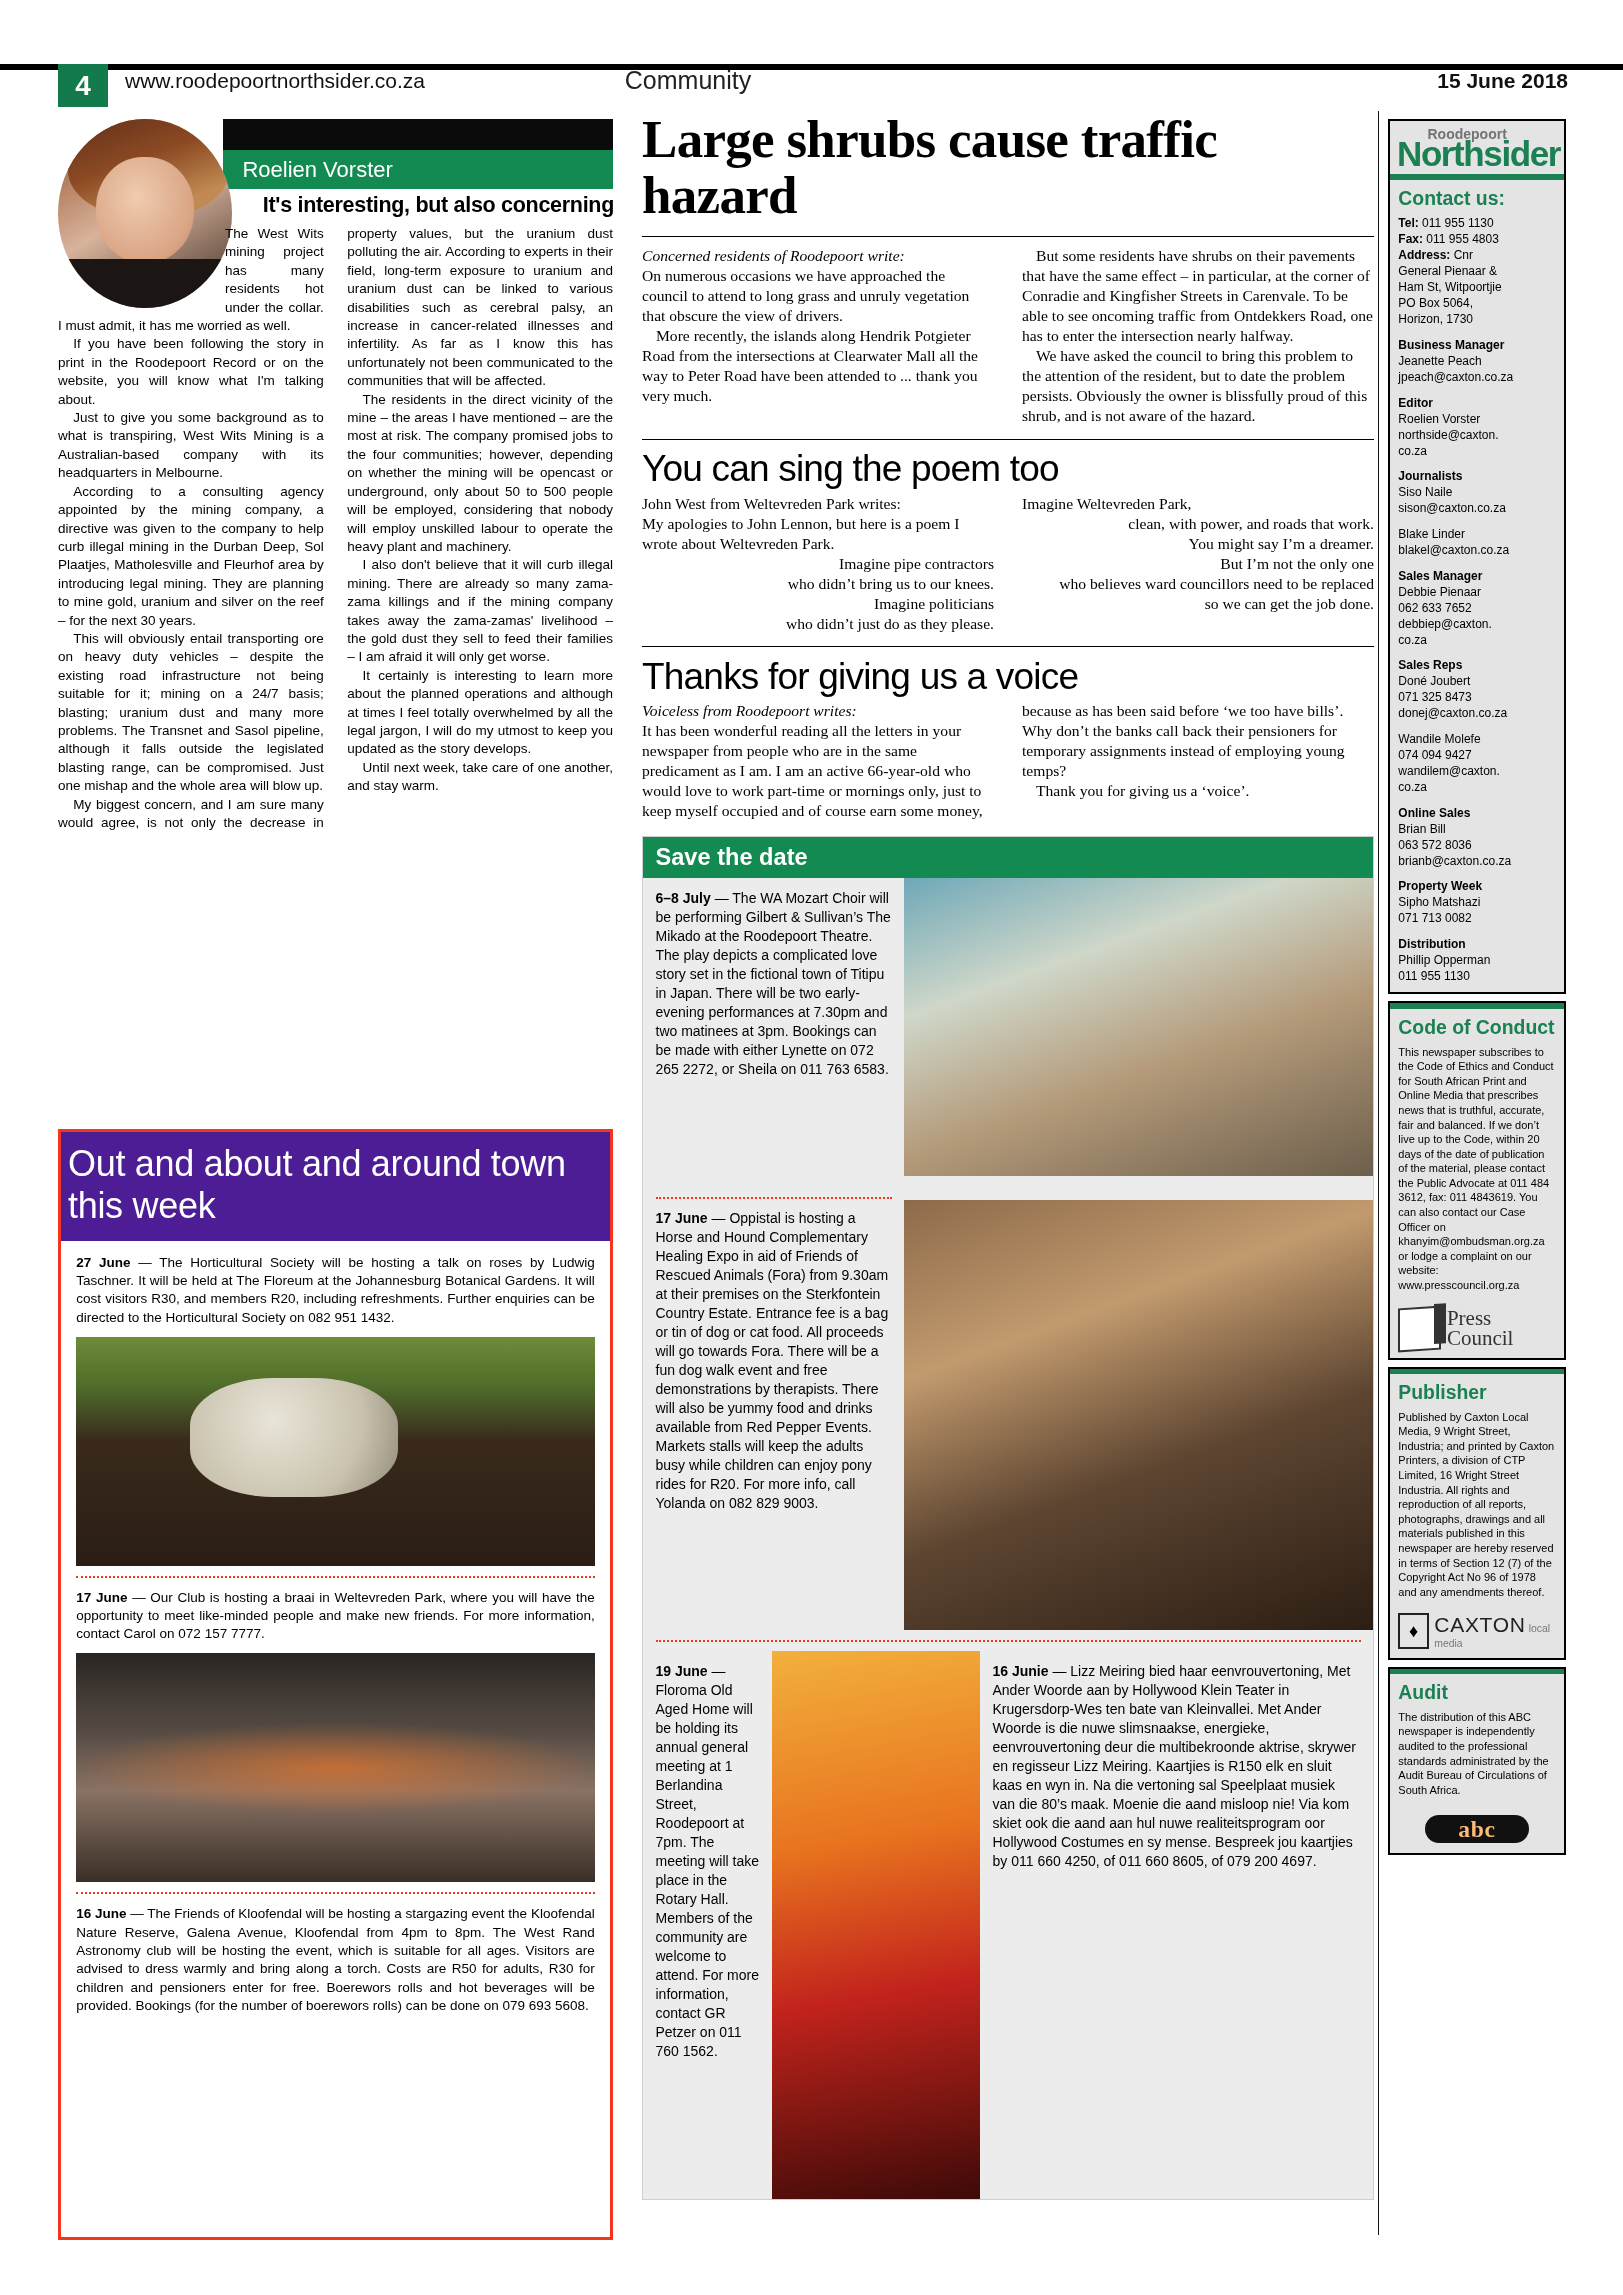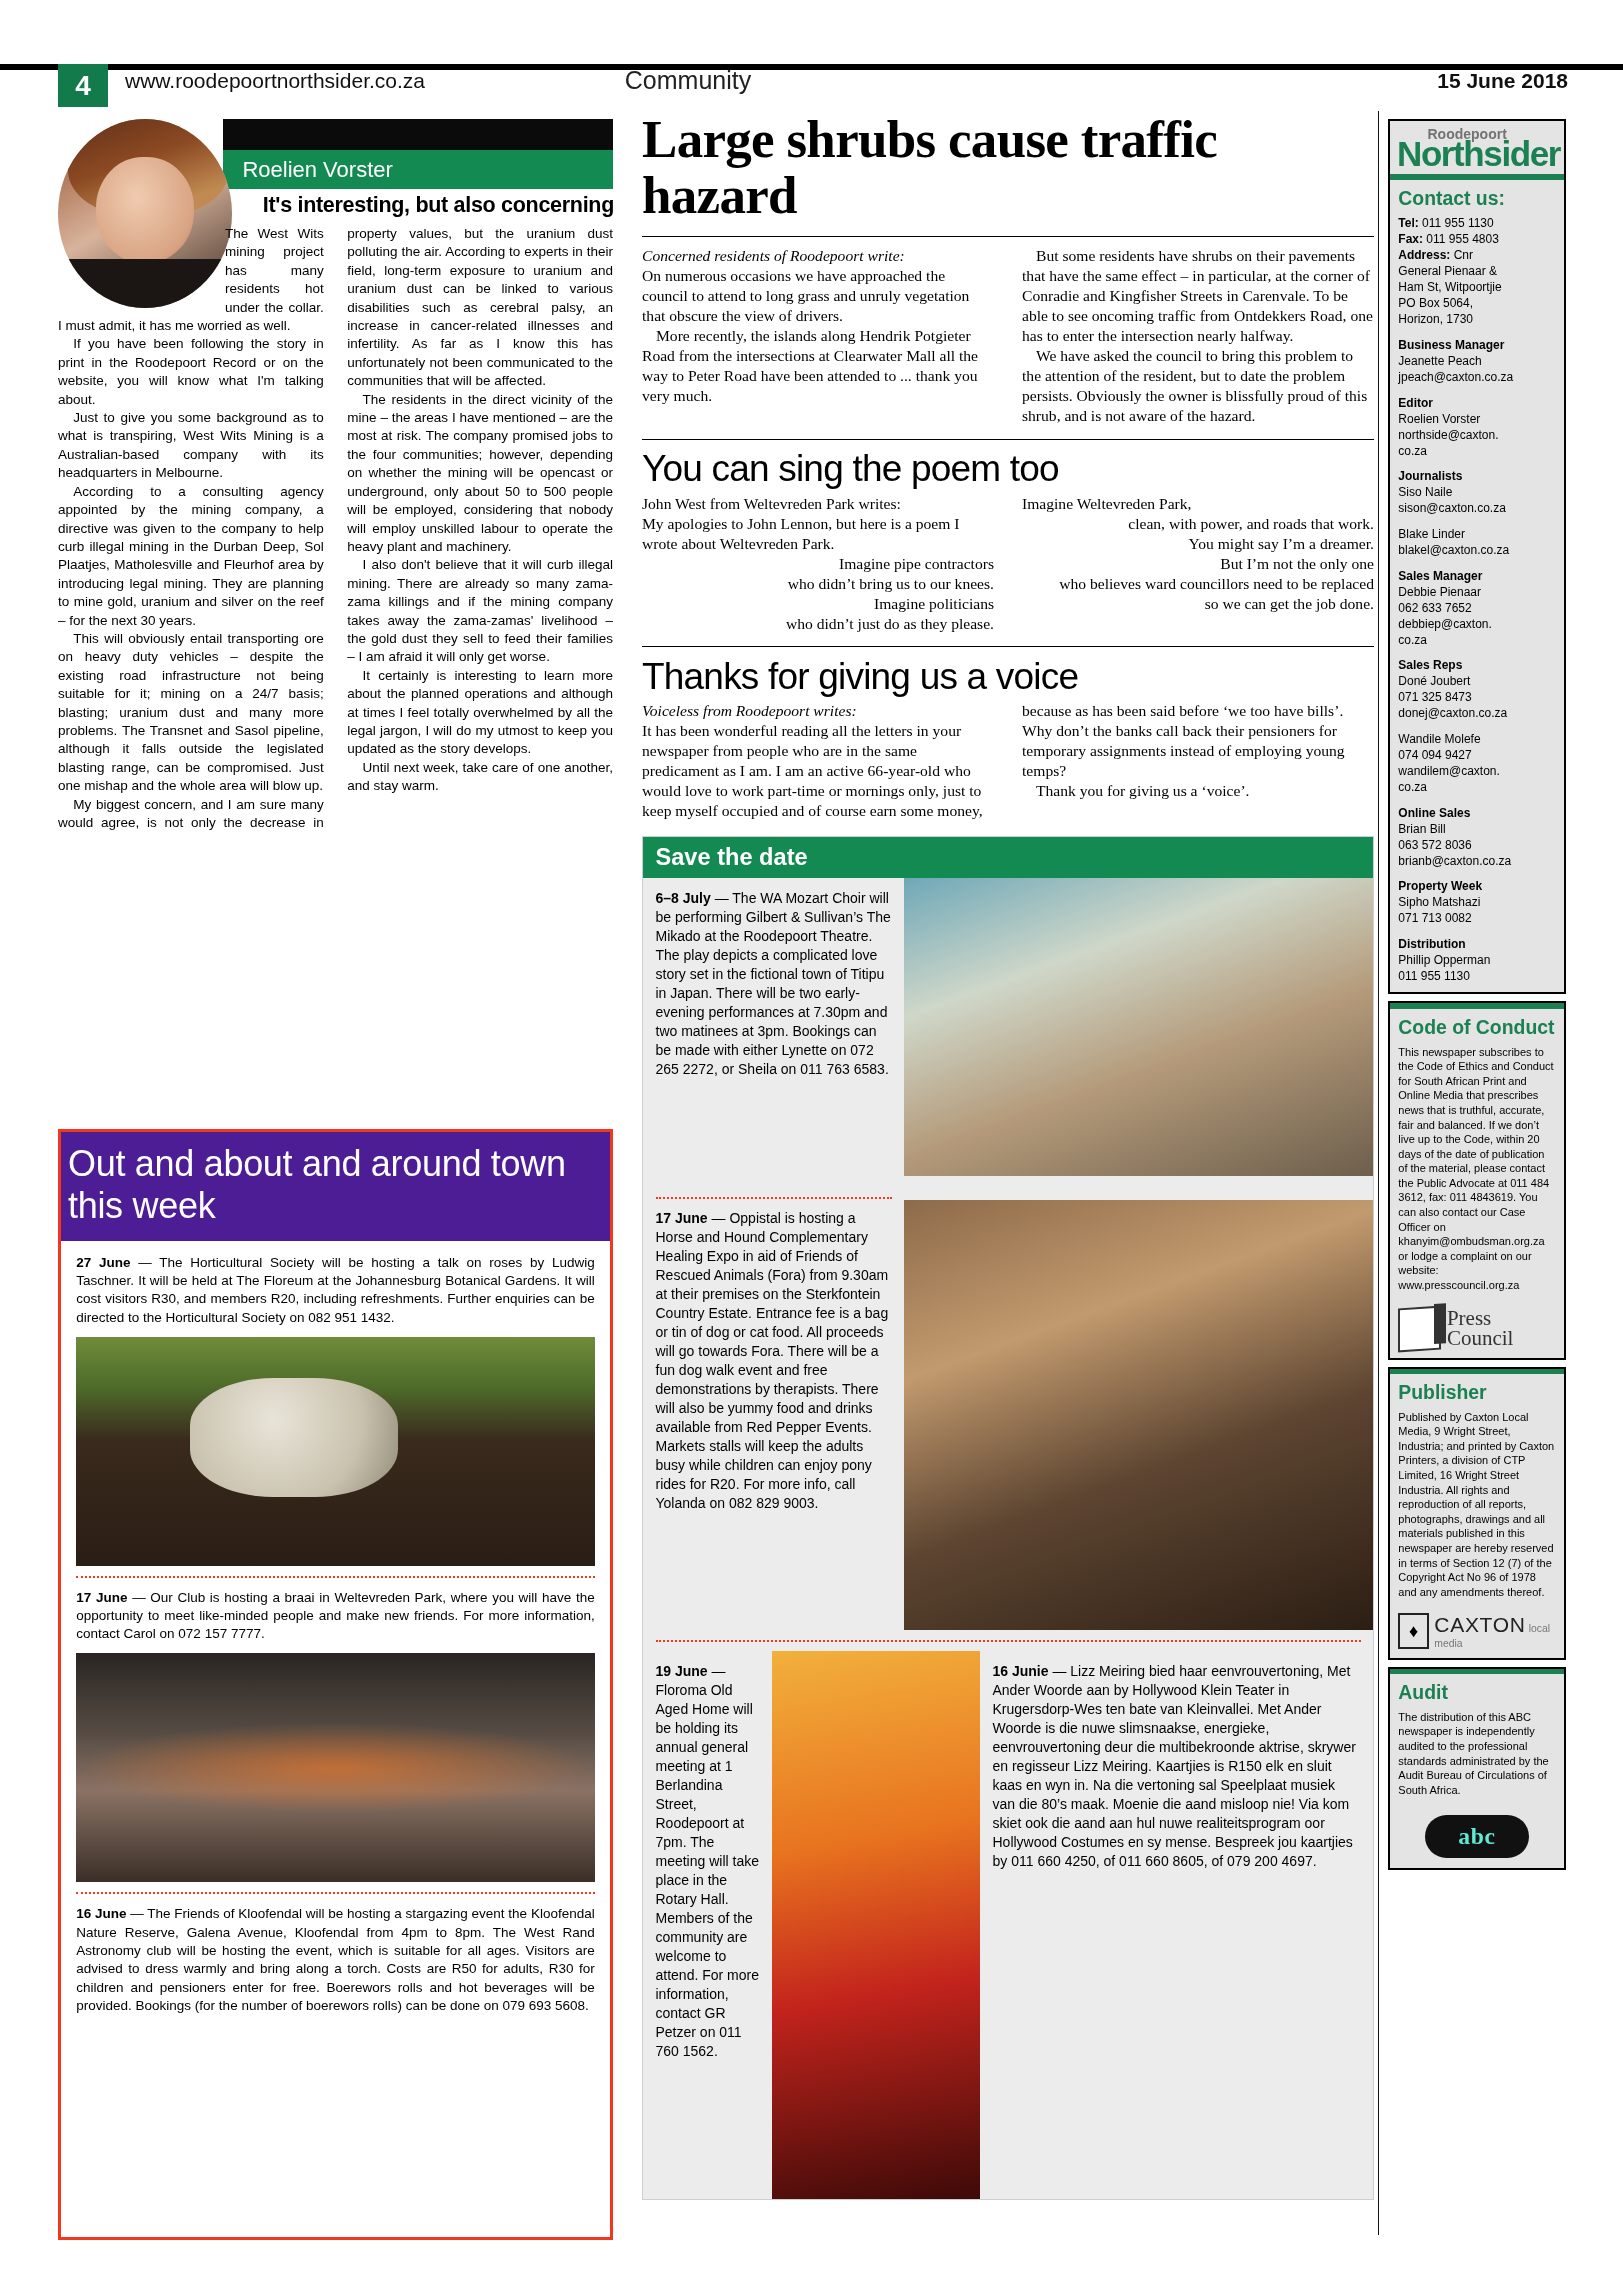--- a/index.html
+++ b/index.html
@@ -93,21 +93,21 @@
   .sb-gap{height:9.7px;}
   .presscouncil{display:flex;align-items:center;gap:5.6px;padding:5.6px 8.3px 7px;}
   .pc-mark{width:39px;height:40px;border:2.8px solid #333;background:#fff;position:relative;transform:skewY(-4deg);}
   .pc-mark:after{content:"";position:absolute;right:-7px;top:-4.2px;width:12.5px;height:40px;background:#333;}
   .pc-txt{font-family:"Liberation Serif",serif;font-size:21px;line-height:19.4px;color:#333;}
   .caxton{padding:5.6px 8.3px 8.3px;display:flex;align-items:center;gap:5.6px;}
   .cx-mark{width:32px;height:32px;border:2.1px solid #222;display:flex;align-items:center;justify-content:center;font-size:18px;}
   .cx-word{font-size:21px;letter-spacing:0.7px;color:#222;}
   .cx-sub{font-size:10.4px;color:#777;}
   .abc{padding:9.7px 8.3px;display:flex;justify-content:center;}
-  .abc-logo{width:104px;height:43px;border-radius:23.6px;background:#111;color:#5eead4;font-size:23.6px;font-weight:bold;
+  .abc-logo{width:104px;height:28px;border-radius:23.6px;background:#111;color:#fdba74;font-size:23.6px;font-weight:bold;
             display:flex;align-items:center;justify-content:center;letter-spacing:0.7px;font-family:"Liberation Serif",serif;}
   .divider-v{position:absolute;left:1378px;top:111px;width:1.4px;height:2124px;background:#111;}
 </style>
 </head>
 <body>
 
 <div class="page">
 
   <div class="topbar"></div>
   <div class="pagenum">4</div>

